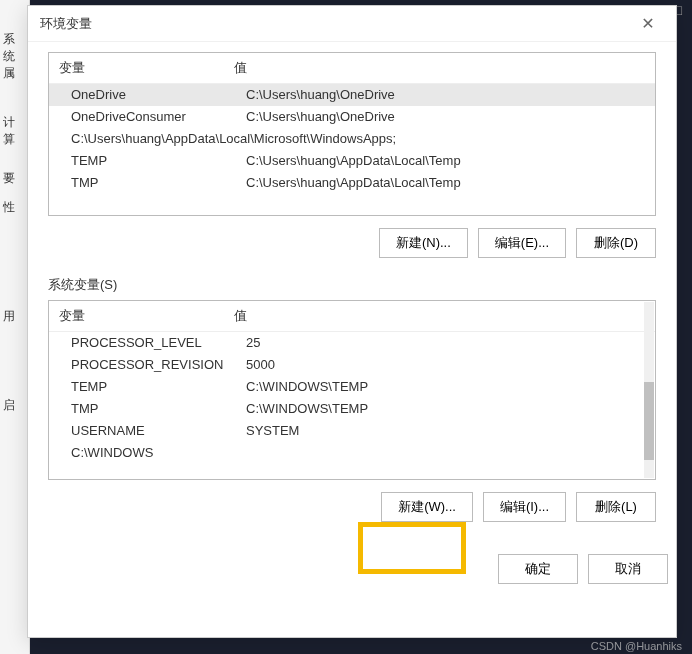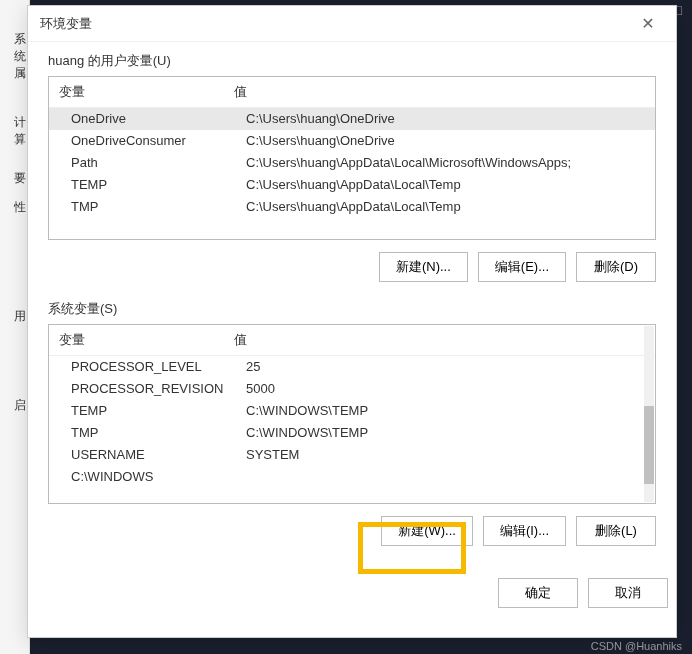--- a/index.html
+++ b/index.html
@@ -20,21 +20,20 @@
       height: 100%;
       background: #f5f5f5;
       border-right: 1px solid #ddd;
     }
     .bg-labels {
       position: absolute;
       left: 0;
       top: 25px;
       font-size: 12px;
       color: #333;
-      text-align: right;
     }
     .bg-label { padding: 6px 3px; }
     .bg-header {
       position: absolute;
       top: 0; left: 300px;
       color: #ccc;
       font-size: 13px;
       display: flex;
       gap: 30px;
       padding: 3px;
@@ -165,37 +164,35 @@
 
 <div class="dialog">
   <div class="titlebar">
     <div class="titlebar-title">环境变量</div>
     <div class="close-btn">✕</div>
   </div>
 
   <div class="content">
 
     <div class="section">
-      <div class="section-label">huang 的用户变量(U)</div>
       <div class="listbox">
         <div class="list-header">
           <div class="col-name">变量</div>
           <div class="col-value">值</div>
         </div>
         <div class="list-body">
           <div class="list-row selected">
             <div class="col-name">OneDrive</div>
             <div class="col-value">C:\Users\huang\OneDrive</div>
           </div>
           <div class="list-row">
             <div class="col-name">OneDriveConsumer</div>
             <div class="col-value">C:\Users\huang\OneDrive</div>
           </div>
           <div class="list-row">
-            <div class="col-name">Path</div>
             <div class="col-value">C:\Users\huang\AppData\Local\Microsoft\WindowsApps;</div>
           </div>
           <div class="list-row">
             <div class="col-name">TEMP</div>
             <div class="col-value">C:\Users\huang\AppData\Local\Temp</div>
           </div>
           <div class="list-row">
             <div class="col-name">TMP</div>
             <div class="col-value">C:\Users\huang\AppData\Local\Temp</div>
           </div>

